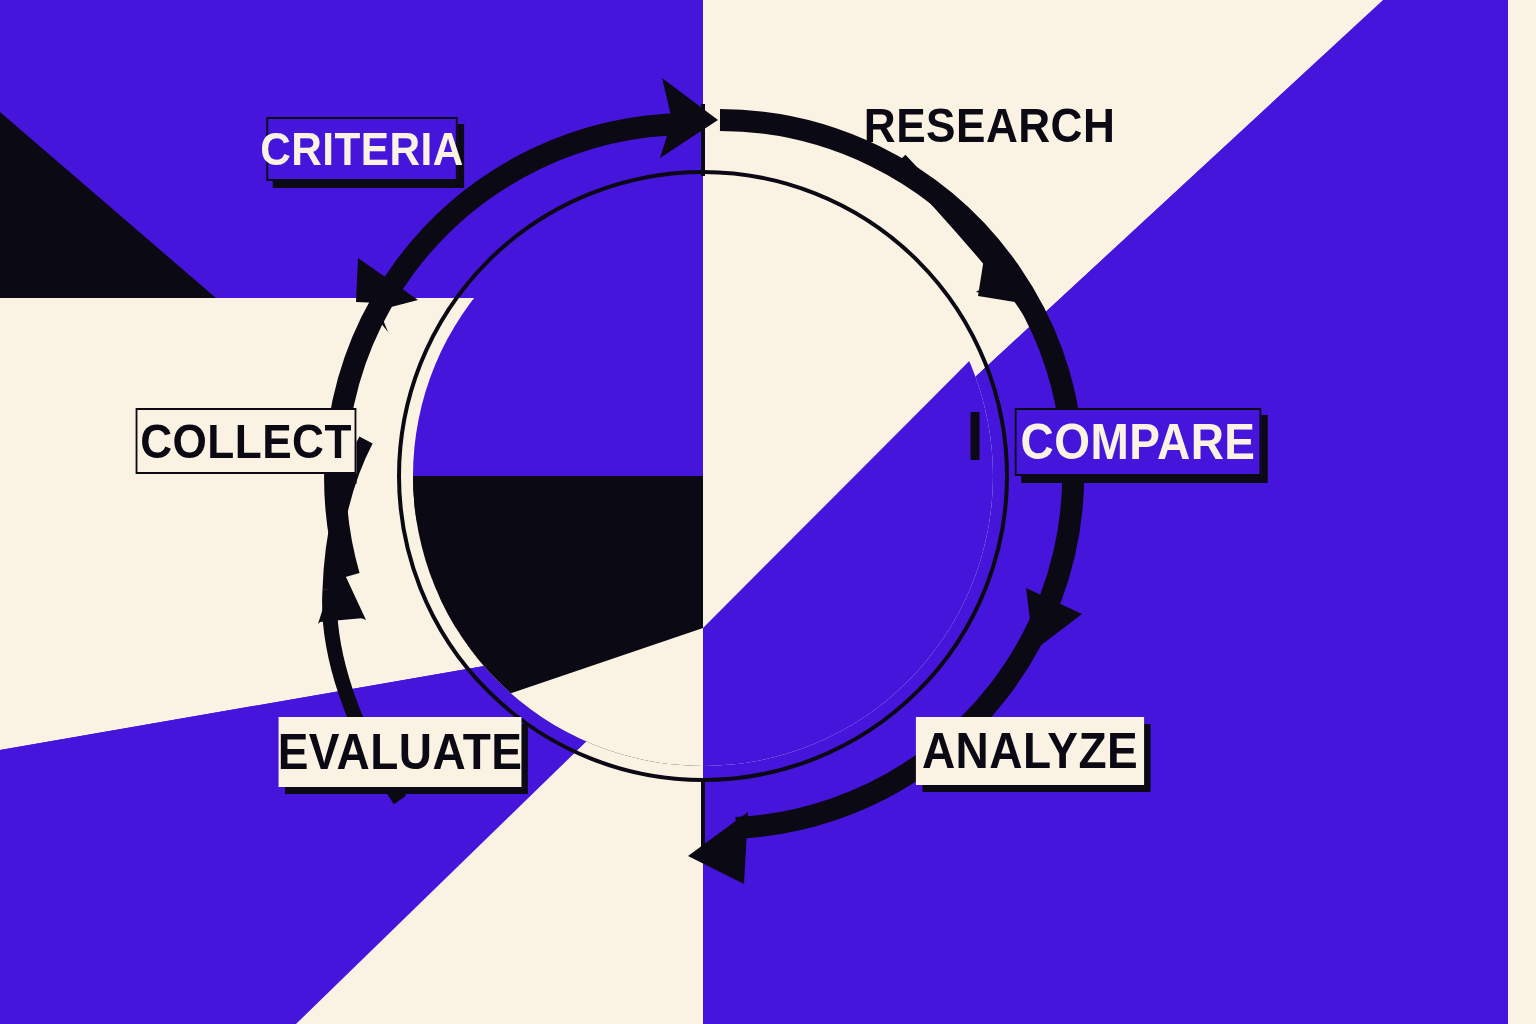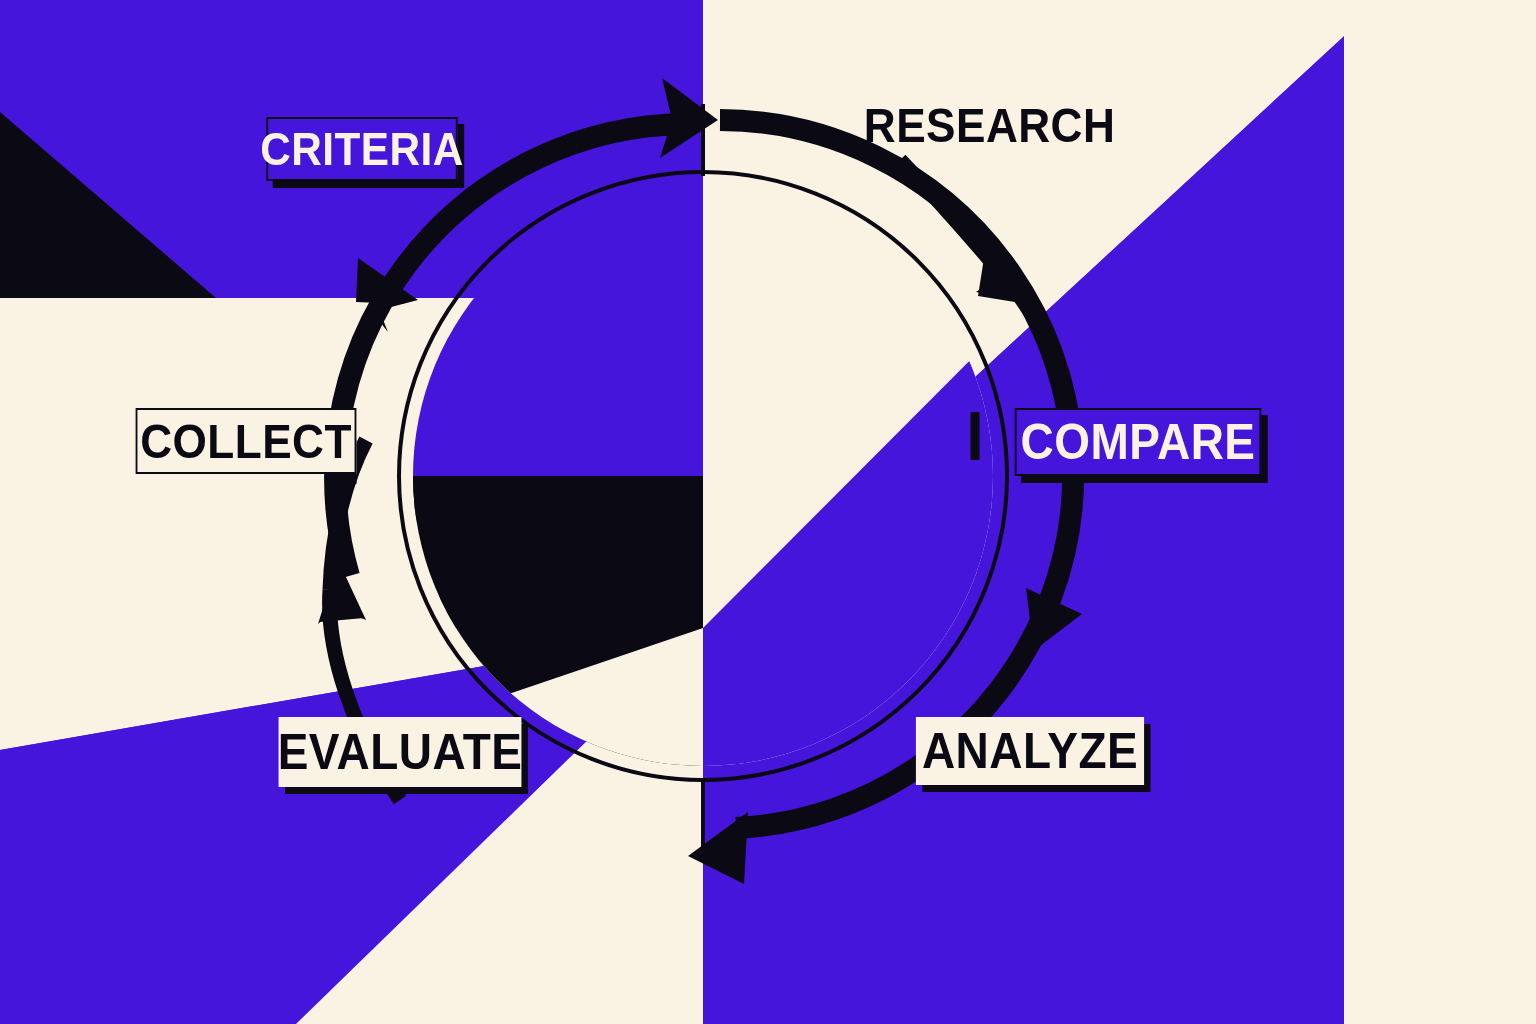--- a/index.html
+++ b/index.html
@@ -1,18 +1,18 @@
 <!DOCTYPE html>
 <html><head>
 <meta charset="utf-8">
 <style>
   html,body{margin:0;padding:0;background:#FAF3E4;}
   #stage{
     position:relative;
-    width:1344px;height:1024px;
+    width:1508px;height:1024px;
     overflow:hidden;
     background:#84cc16;
     font-family:"Liberation Sans", sans-serif;
   }
   #bg{position:absolute;inset:0;width:1536px;height:1024px;}
   #cycle{position:absolute;inset:0;width:1536px;height:1024px;}
 
   .label{
     position:absolute;
     display:flex;align-items:center;justify-content:center;

